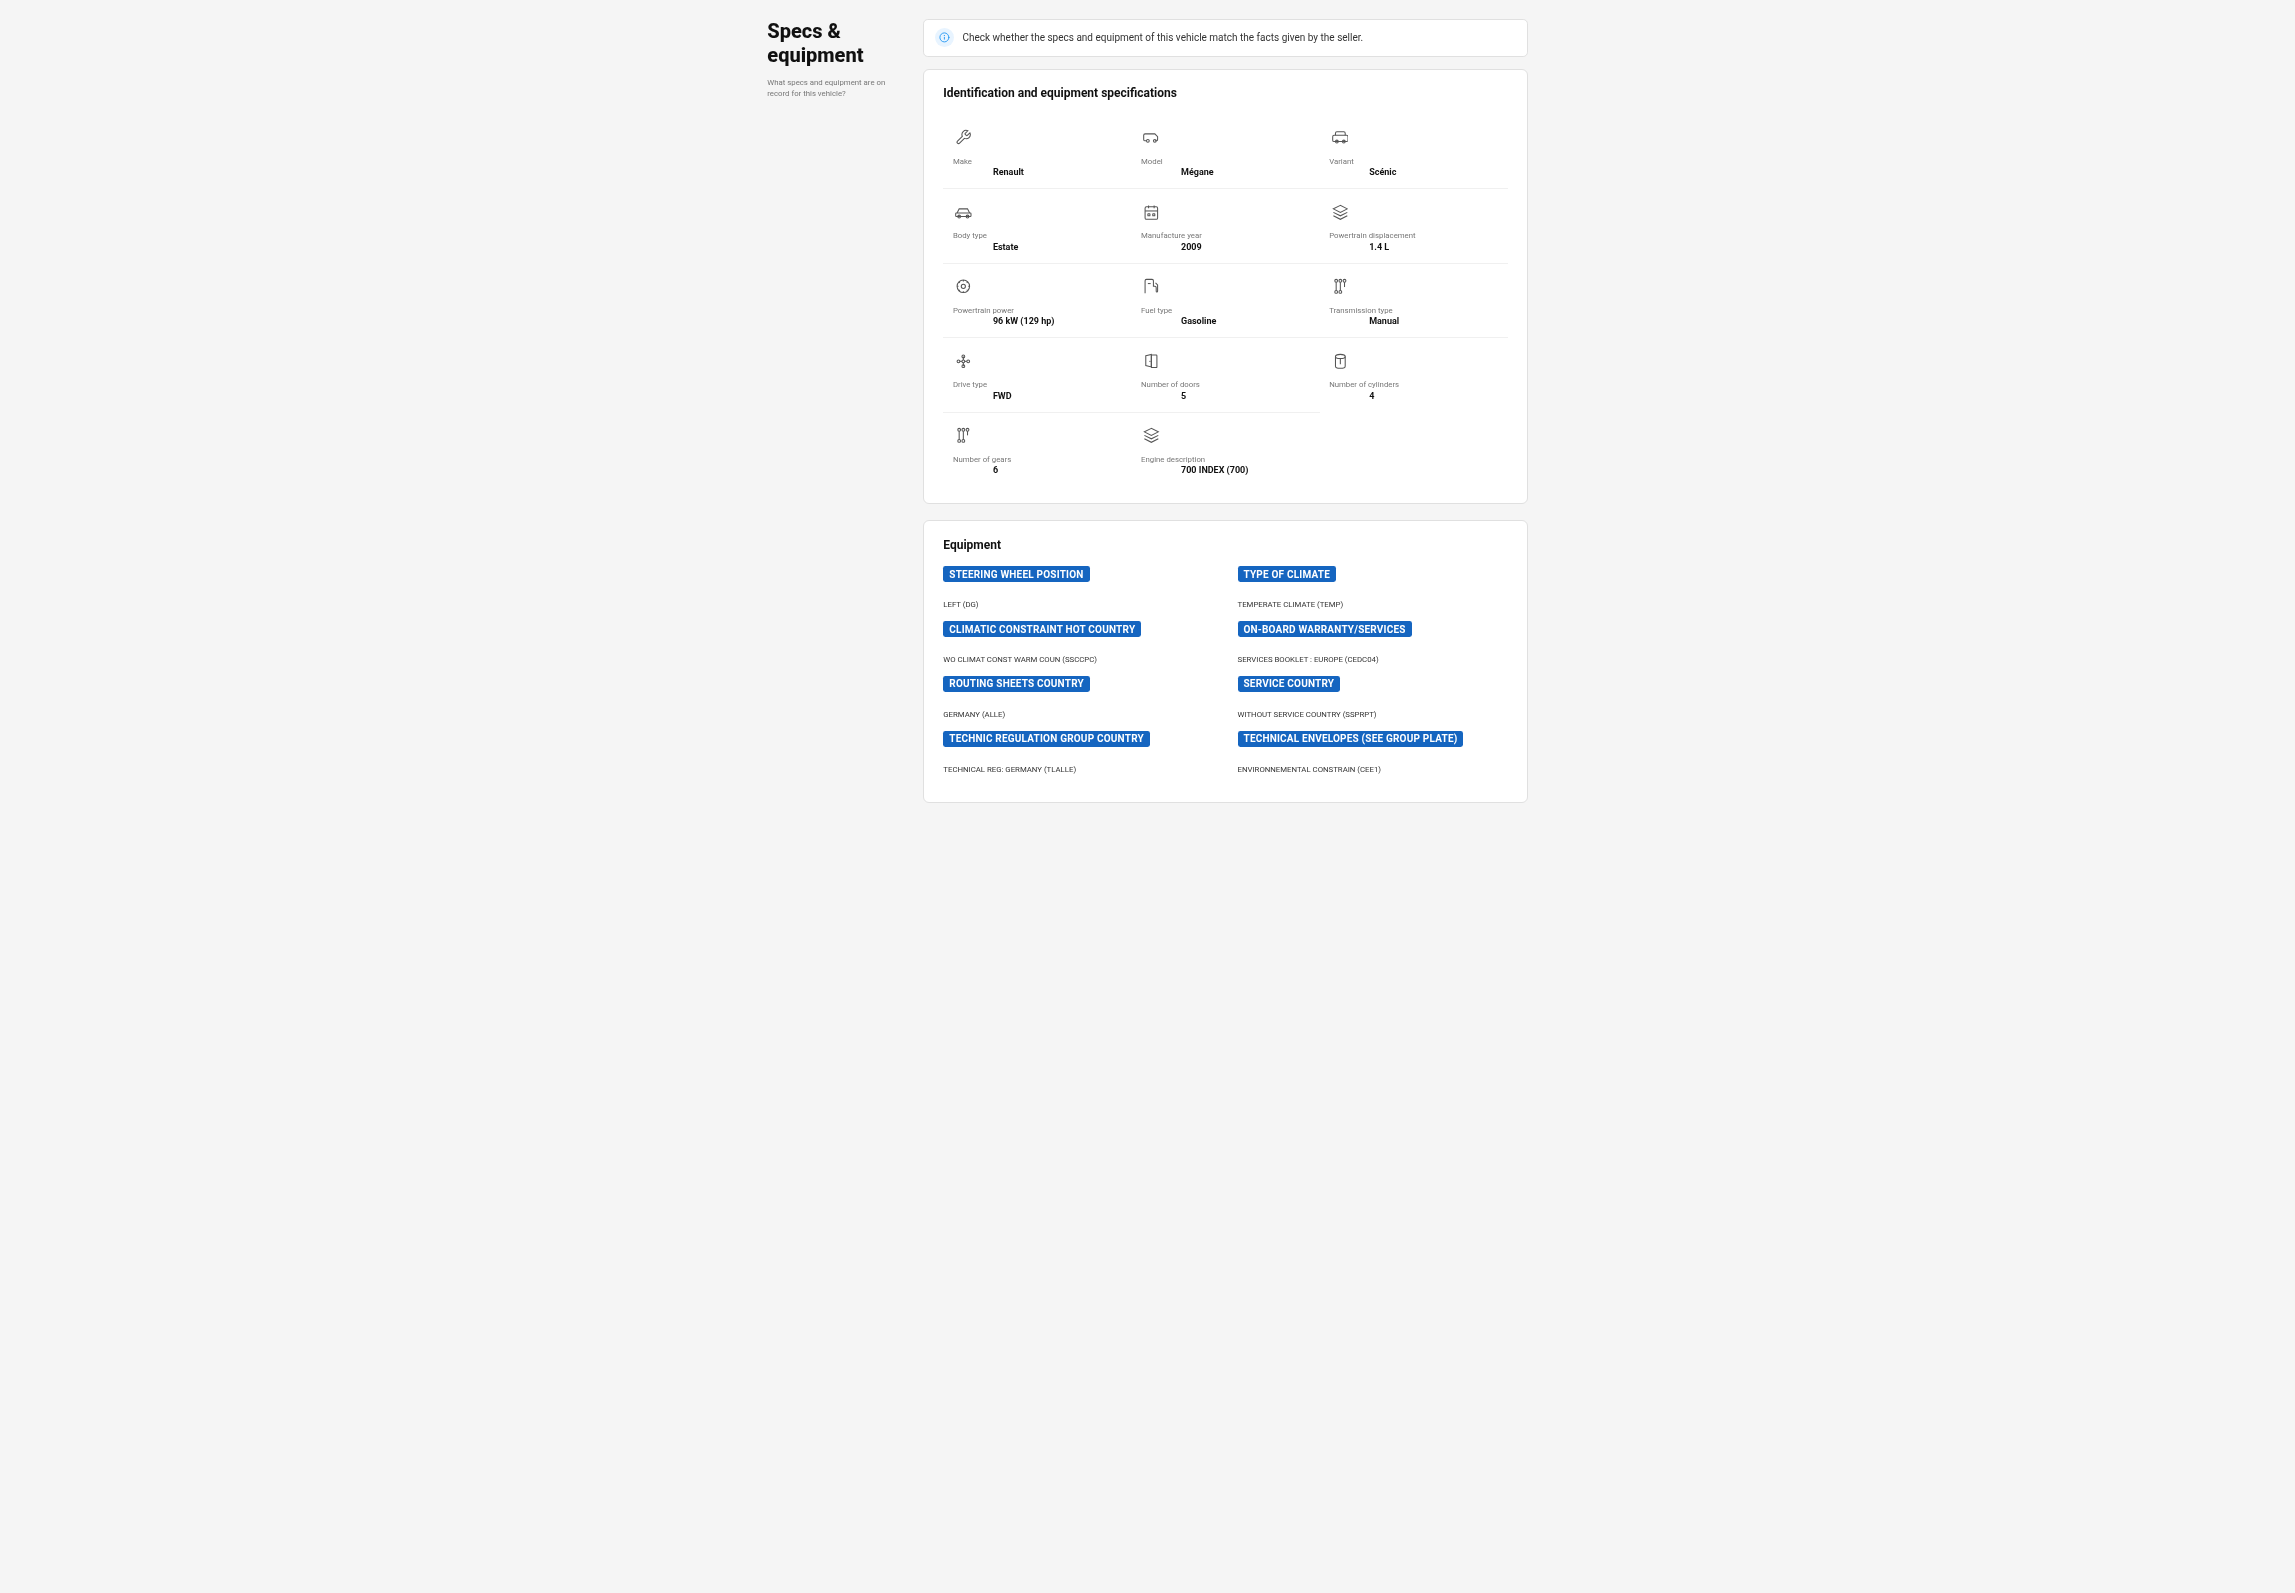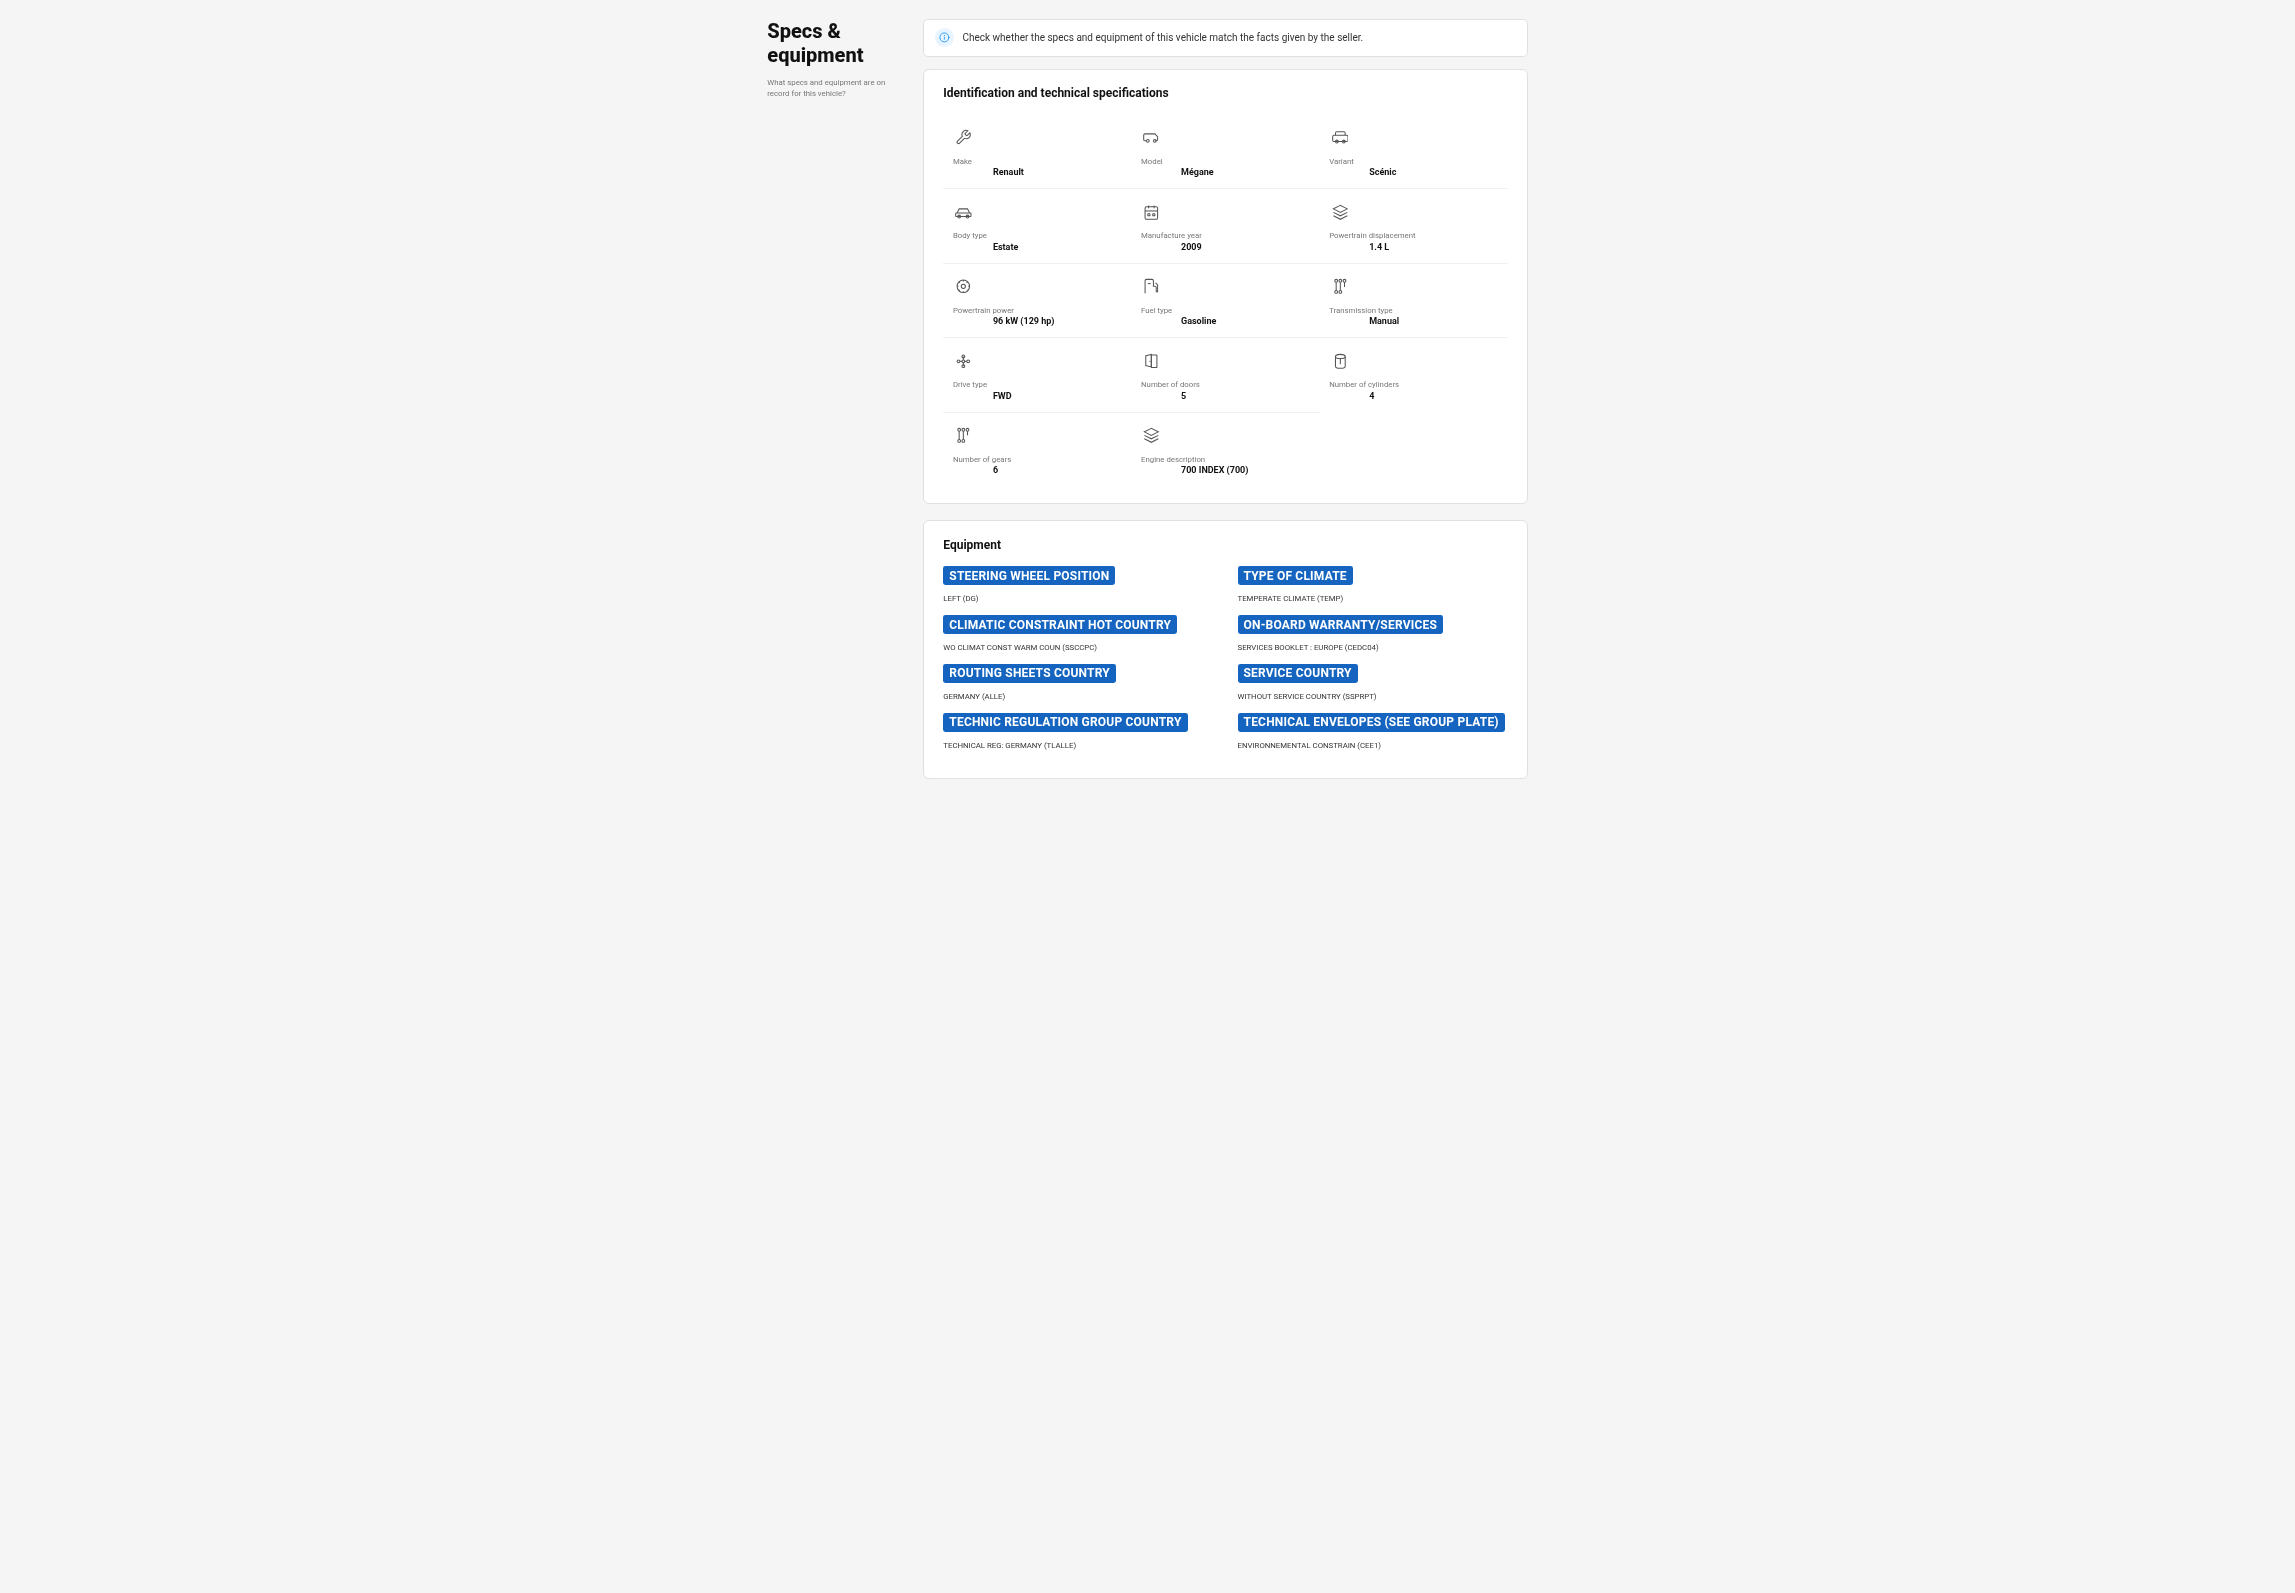--- a/index.html
+++ b/index.html
@@ -128,25 +128,25 @@
       grid-template-columns: 1fr 1fr;
       gap: 0 24px;
     }
     .equip-item {
       margin-bottom: 12px;
     }
     .equip-badge {
       display: inline-block;
       background: #1565c0;
       color: #fff;
-      font-size: 12px;
+      font-size: 10px;
       font-weight: 700;
       padding: 2.4px 6px;
       border-radius: 2.4px;
-      margin-bottom: 9px;
+      margin-bottom: 18px;
       letter-spacing: 0.2px;
     }
     .equip-value {
       font-size: 7.8px;
       color: #333;
     }
   </style>
 </head>
 <body>
 
@@ -164,21 +164,21 @@
         <svg viewBox="0 0 24 24" fill="none" stroke="#2196f3" stroke-width="2" stroke-linecap="round" stroke-linejoin="round">
           <circle cx="12" cy="12" r="10"></circle>
           <line x1="12" y1="8" x2="12" y2="8" stroke-width="3"></line>
           <line x1="12" y1="12" x2="12" y2="16"></line>
         </svg>
       </div>
       <div class="info-banner-text">Check whether the specs and equipment of this vehicle match the facts given by the seller.</div>
     </div>
 
     <div class="card">
-      <div class="card-title">Identification and technical specifications</div>
+      <div class="card-title">Identification and equipment specifications</div>
       <div class="specs-grid">
 
         <div class="spec-item">
           <div class="spec-icon">
             <svg viewBox="0 0 24 24">
                 <path d="M14.7 6.3a1 1 0 000 1.4l1.6 1.6a1 1 0 001.4 0l3.77-3.77a6 6 0 01-7.94 7.94l-6.91 6.91a2.12 2.12 0 01-3-3l6.91-6.91a6 6 0 017.94-7.94l-3.76 3.76z"></path>
               </svg>
           </div>
           <div class="spec-text">
             <div class="spec-label">Make</div>

